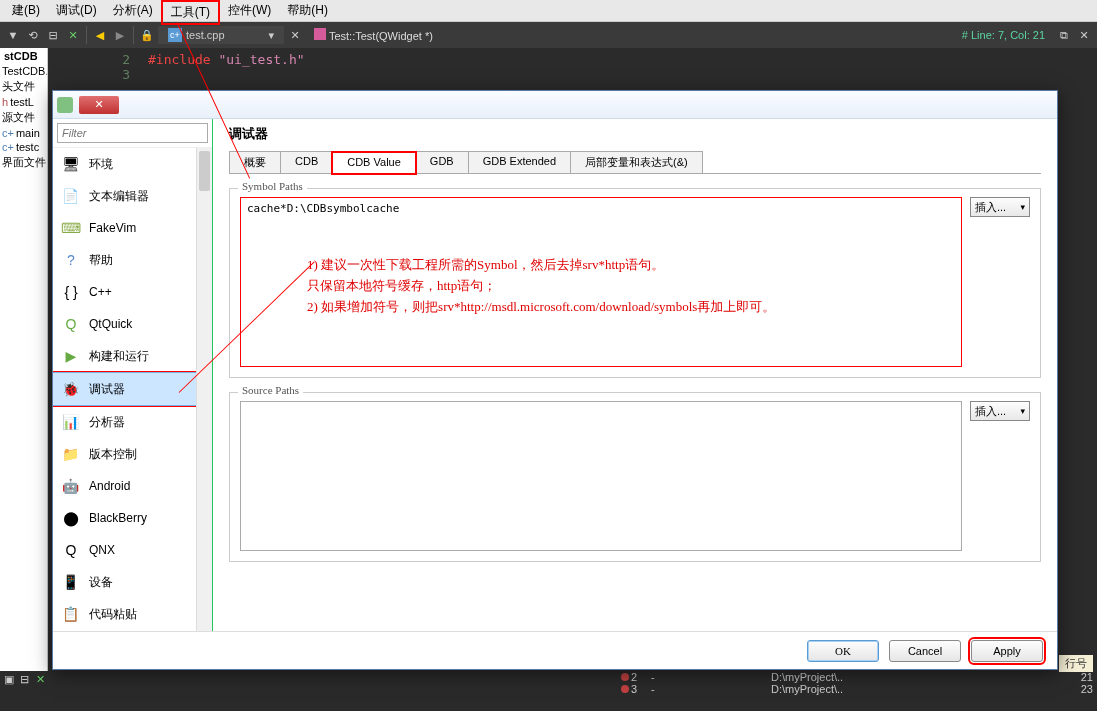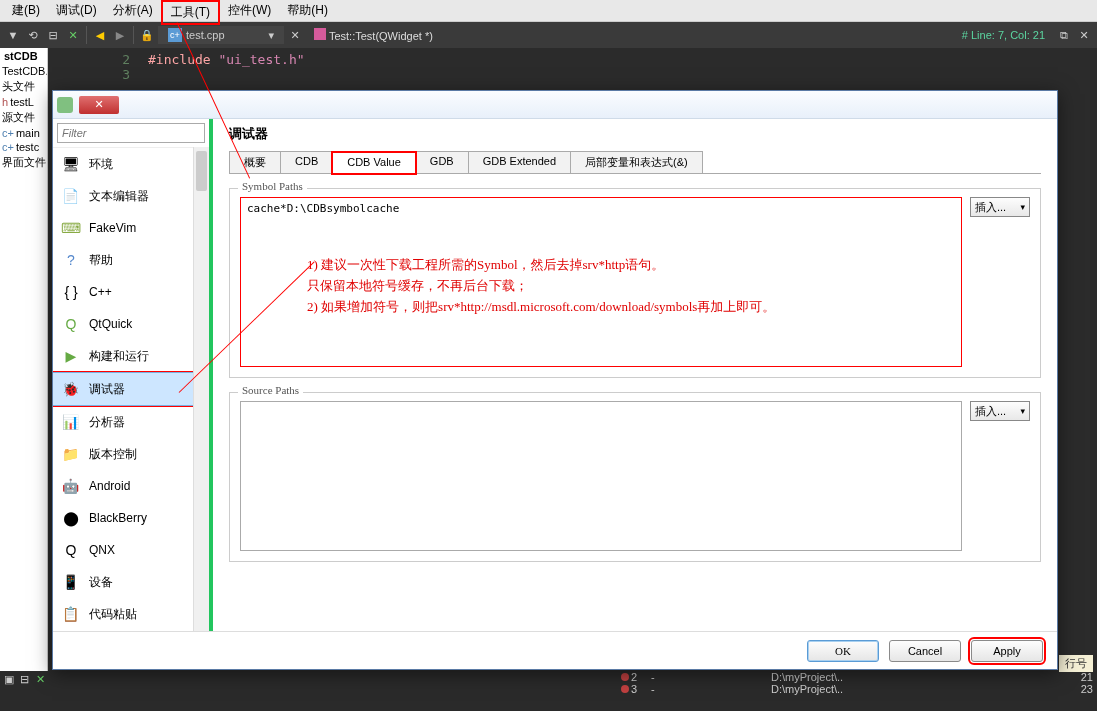--- a/index.html
+++ b/index.html
@@ -28,21 +28,21 @@
 .left-panel .file-cpp { color: #5080b0; }
 
 
 .right-panel { position: absolute; right: 0; top: 48px; width: 96px; height: 22px; background: #f0f0f0; border-bottom: 1px solid #ccc; display: flex; }
 .right-panel div { flex: 1; padding: 2px 6px; border-right: 1px solid #ccc; font-size: 11px; }
 
 
 .editor-bg { position: absolute; left: 48px; top: 48px; right: 0; bottom: 0; background: #2b2b2b; color: #ccc; font-family: Consolas, monospace; font-size: 13px; padding: 4px 0; }
 .editor-bg .line { display: flex; }
 .editor-bg .gutter { width: 100px; text-align: right; padding-right: 18px; color: #608060; }
-.editor-bg .kw { color: #fca5a5; }
+.editor-bg .kw { color: #ef4444; }
 .editor-bg .str { color: #d585b0; }
 
 
 .bottom-bar { position: absolute; left: 0; bottom: 0; right: 0; height: 40px; background: #2a2a2a; color: #ccc; font-size: 11px; }
 .bottom-bar .bb-left { position:absolute; left:0; top:0; height:18px; display:flex; align-items:center; gap:2px; padding:0 4px; }
 .bottom-bar .bb-icon { width:14px; height:14px; display:inline-block; }
 .bottom-bar .bb-table { position:absolute; right:0; top:0; width:480px; }
 .bottom-bar .bb-row { display:flex; padding:0 4px; }
 .bottom-bar .bb-c1 { width:30px; display:flex; gap:2px; }
 .bottom-bar .bb-c2 { width:120px; }
@@ -53,21 +53,21 @@
 
 .dialog { position: absolute; left: 52px; top: 90px; width: 1006px; height: 580px; background: #fff; border: 1px solid #5a7aa5; box-shadow: 0 4px 18px rgba(0,0,0,0.5); }
 .dialog-title { height: 28px; background: linear-gradient(#fafcff,#e8f0fa); border-bottom: 1px solid #cfdbe8; display: flex; align-items: center; padding: 0 4px; }
 .dialog-title .qt-icon { width:16px; height:16px; background:#80c080; border-radius:3px; display:inline-block; margin-right:6px; }
 .dialog-title .title-text { flex:1; font-size:12px; }
 .dialog-title .win-close { width:40px; height:18px; background:linear-gradient(#e07070,#c03030); color:#fff; display:flex; align-items:center; justify-content:center; border-radius:2px; font-size:11px; cursor:pointer; }
 
 .dialog-body { display:flex; height: 512px; }
 
 
-.dlg-left { width: 160px; border-right: 4px solid #22c55e; display:flex; flex-direction:column; }
+.dlg-left { width: 160px; border-right: 1px solid #22c55e; display:flex; flex-direction:column; }
 .dlg-filter { margin:4px; }
 .dlg-filter input { width:100%; height:20px; border:1px solid #aaa; padding:0 4px; font-size:11px; color:#888; font-style:italic; }
 .dlg-list { flex:1; overflow-y:auto; border-top:1px solid #eee; }
 .dlg-list .item { display:flex; align-items:center; gap:8px; padding:6px 8px; cursor:pointer; }
 .dlg-list .item.selected { background:#cde6ff; border:1px solid #7ab0e0; border-left:none; border-right:none; }
 .dlg-list .item.highlight-red { outline:1px solid red; }
 .dlg-list .icon { width:20px; height:20px; display:inline-flex; align-items:center; justify-content:center; font-size:14px; }
 
 
 .dlg-right { flex:1; padding: 6px 16px; display:flex; flex-direction:column; }
@@ -295,21 +295,21 @@
         <div class="tab">局部变量和表达式(&amp;)</div>
       </div>
 
       <div class="group-box">
         <span class="legend">Symbol Paths</span>
         <div class="group-inner">
           <div class="path-box red-box">
             <div>cache*D:\CDBsymbolcache</div>
             <div class="annotation">
               <div>1) 建议一次性下载工程所需的Symbol，然后去掉srv*http语句。</div>
-              <div>    只保留本地符号缓存，不再后台下载；</div>
+              <div>    只保留本地符号缓存，http语句；</div>
               <div>2) 如果增加符号，则把srv*http://msdl.microsoft.com/download/symbols再加上即可。</div>
             </div>
           </div>
           <div>
             <div class="insert-btn">
                 <span>插入...</span>
               </div>
           </div>
         </div>
       </div>

